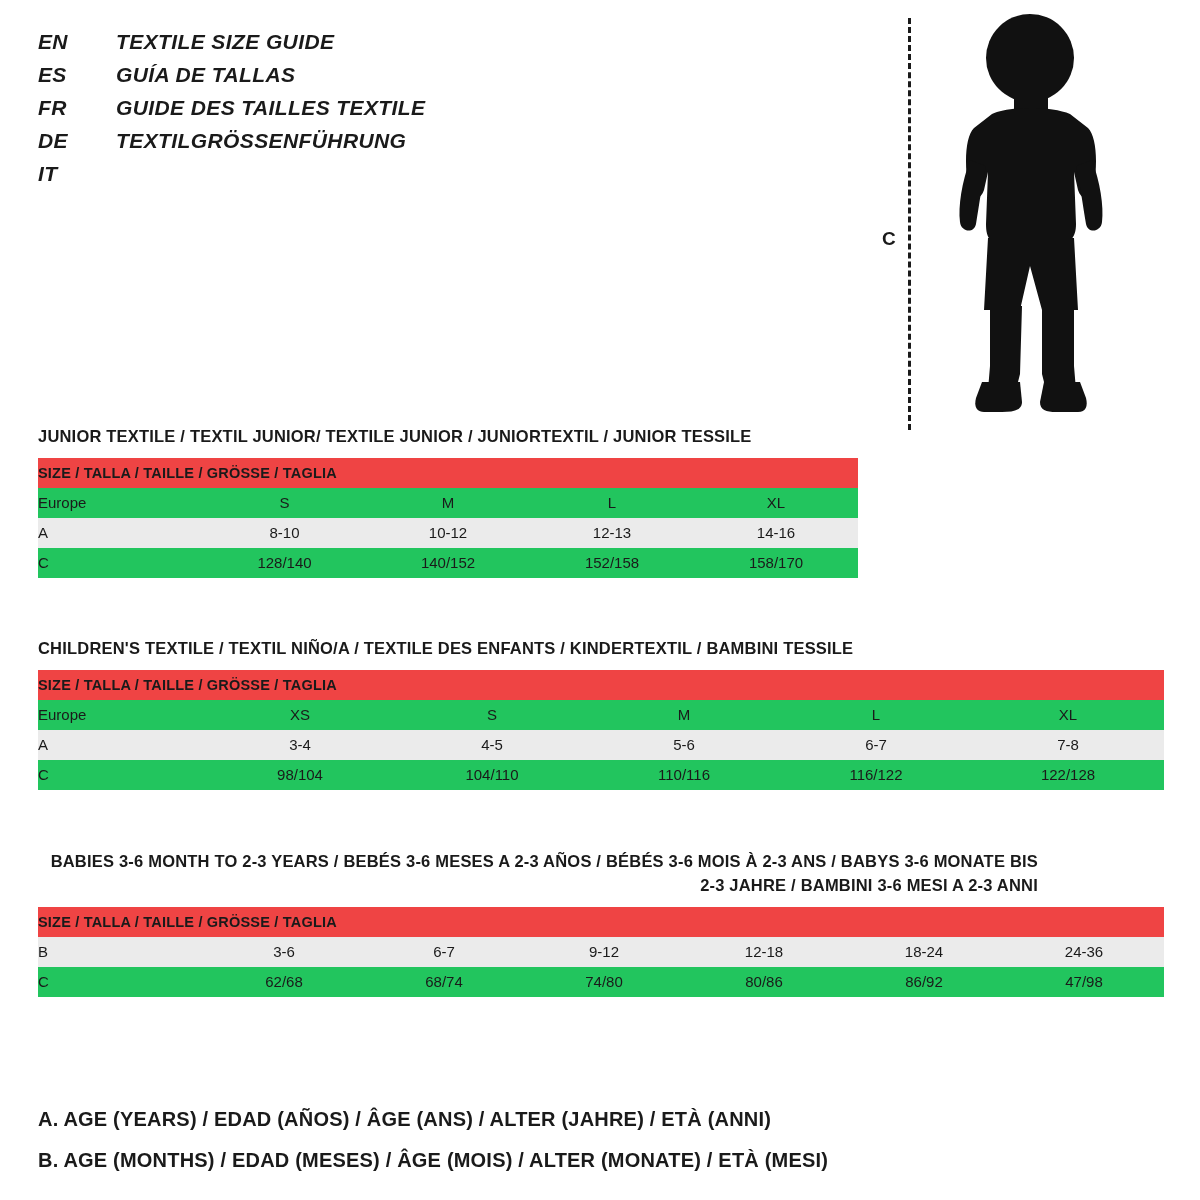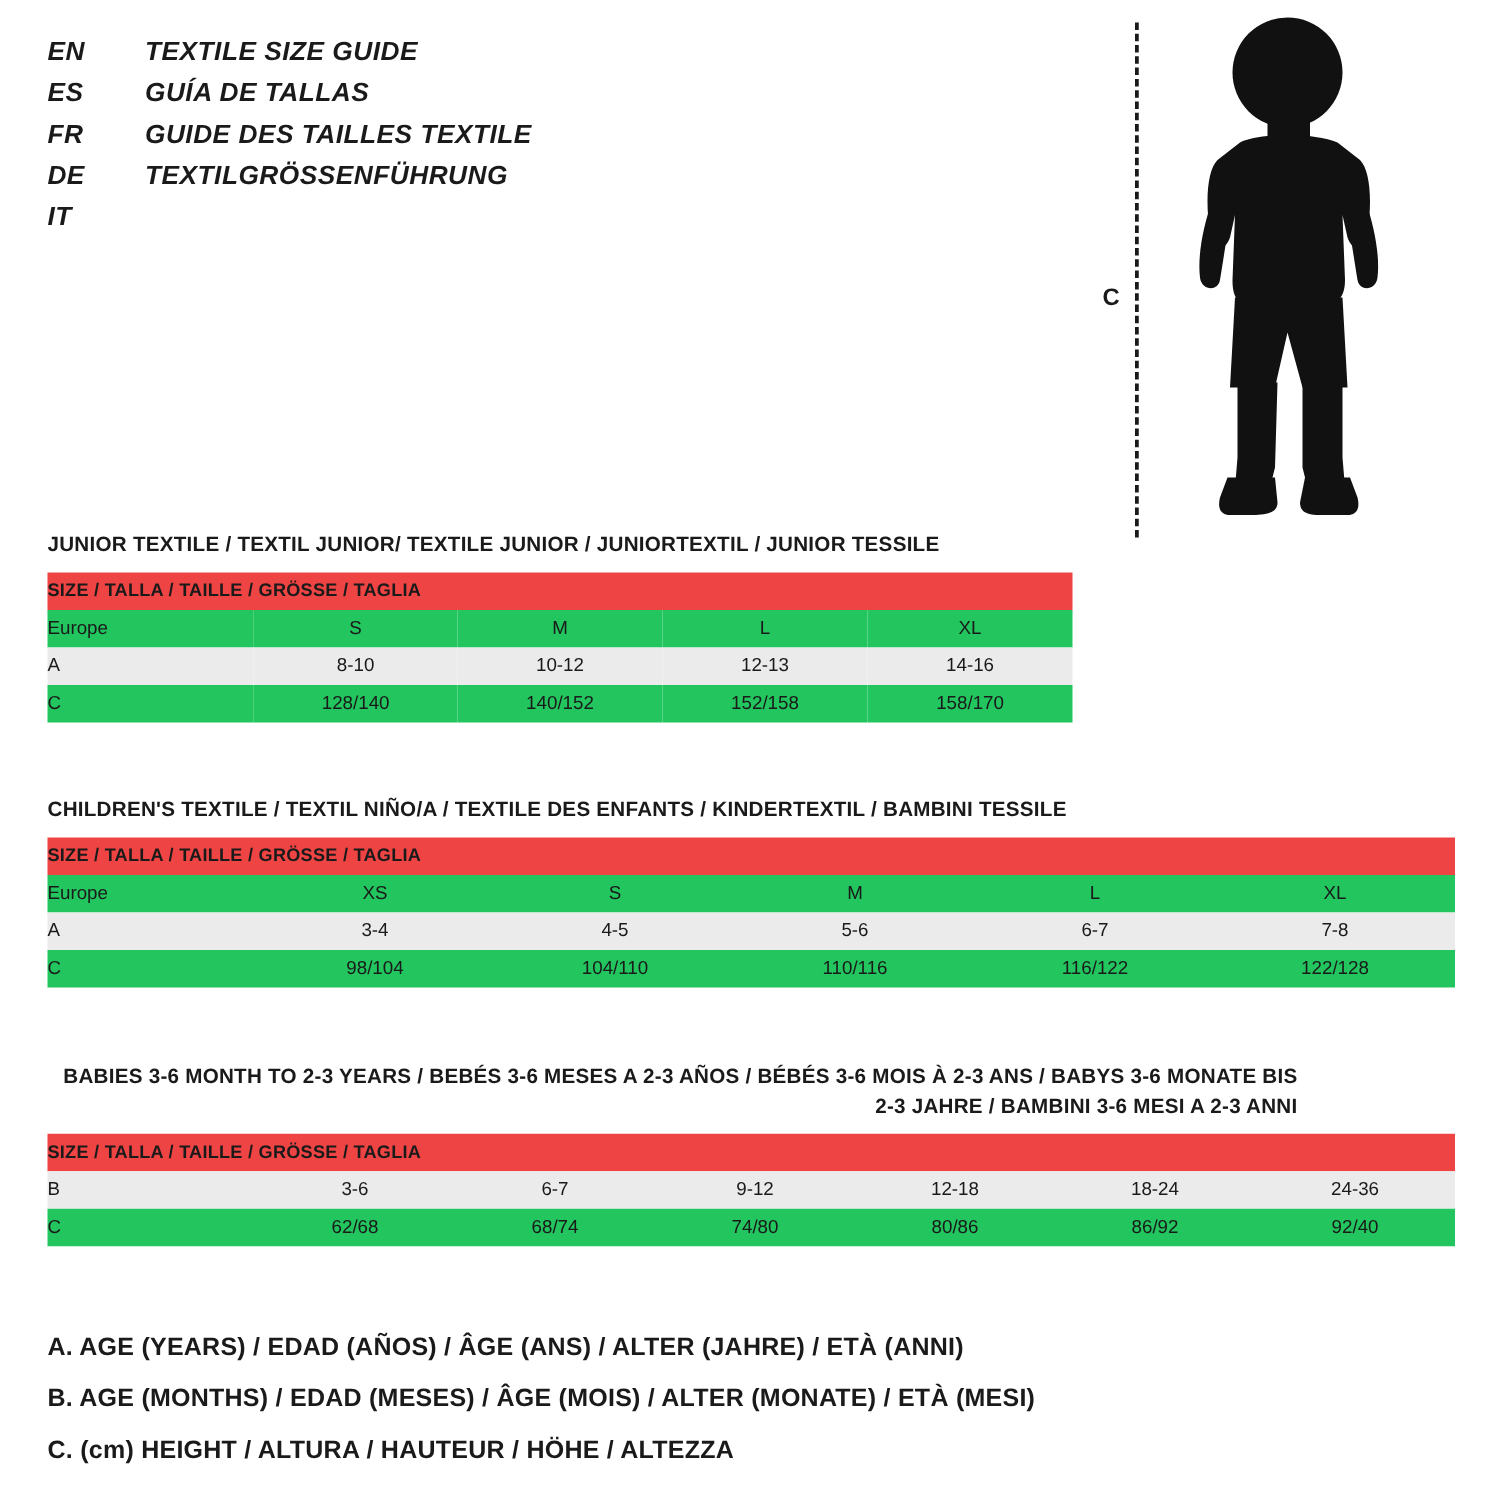--- a/index.html
+++ b/index.html
@@ -306,25 +306,24 @@
           <td class="cell-val">18-24</td>
           <td class="cell-val">24-36</td>
         </tr>
         <tr class="row-light">
           <td class="cell-label">C</td>
           <td class="cell-val">62/68</td>
           <td class="cell-val">68/74</td>
           <td class="cell-val">74/80</td>
           <td class="cell-val">80/86</td>
           <td class="cell-val">86/92</td>
-          <td class="cell-val">92/40</td>
+          <td class="cell-val">47/98</td>
         </tr>
       </tbody>
     </table>
   </div>
 
   <div class="footnotes">
     <div class="footnote">A. AGE (YEARS) / EDAD (AÑOS) / ÂGE (ANS) / ALTER (JAHRE) / ETÀ (ANNI)</div>
     <div class="footnote">B. AGE (MONTHS) / EDAD (MESES) / ÂGE (MOIS) / ALTER (MONATE) / ETÀ (MESI)</div>
-    <div class="footnote">C. (cm) HEIGHT / ALTURA / HAUTEUR / HÖHE / ALTEZZA</div>
   </div>
 
 </div>
 
 </body></html>

